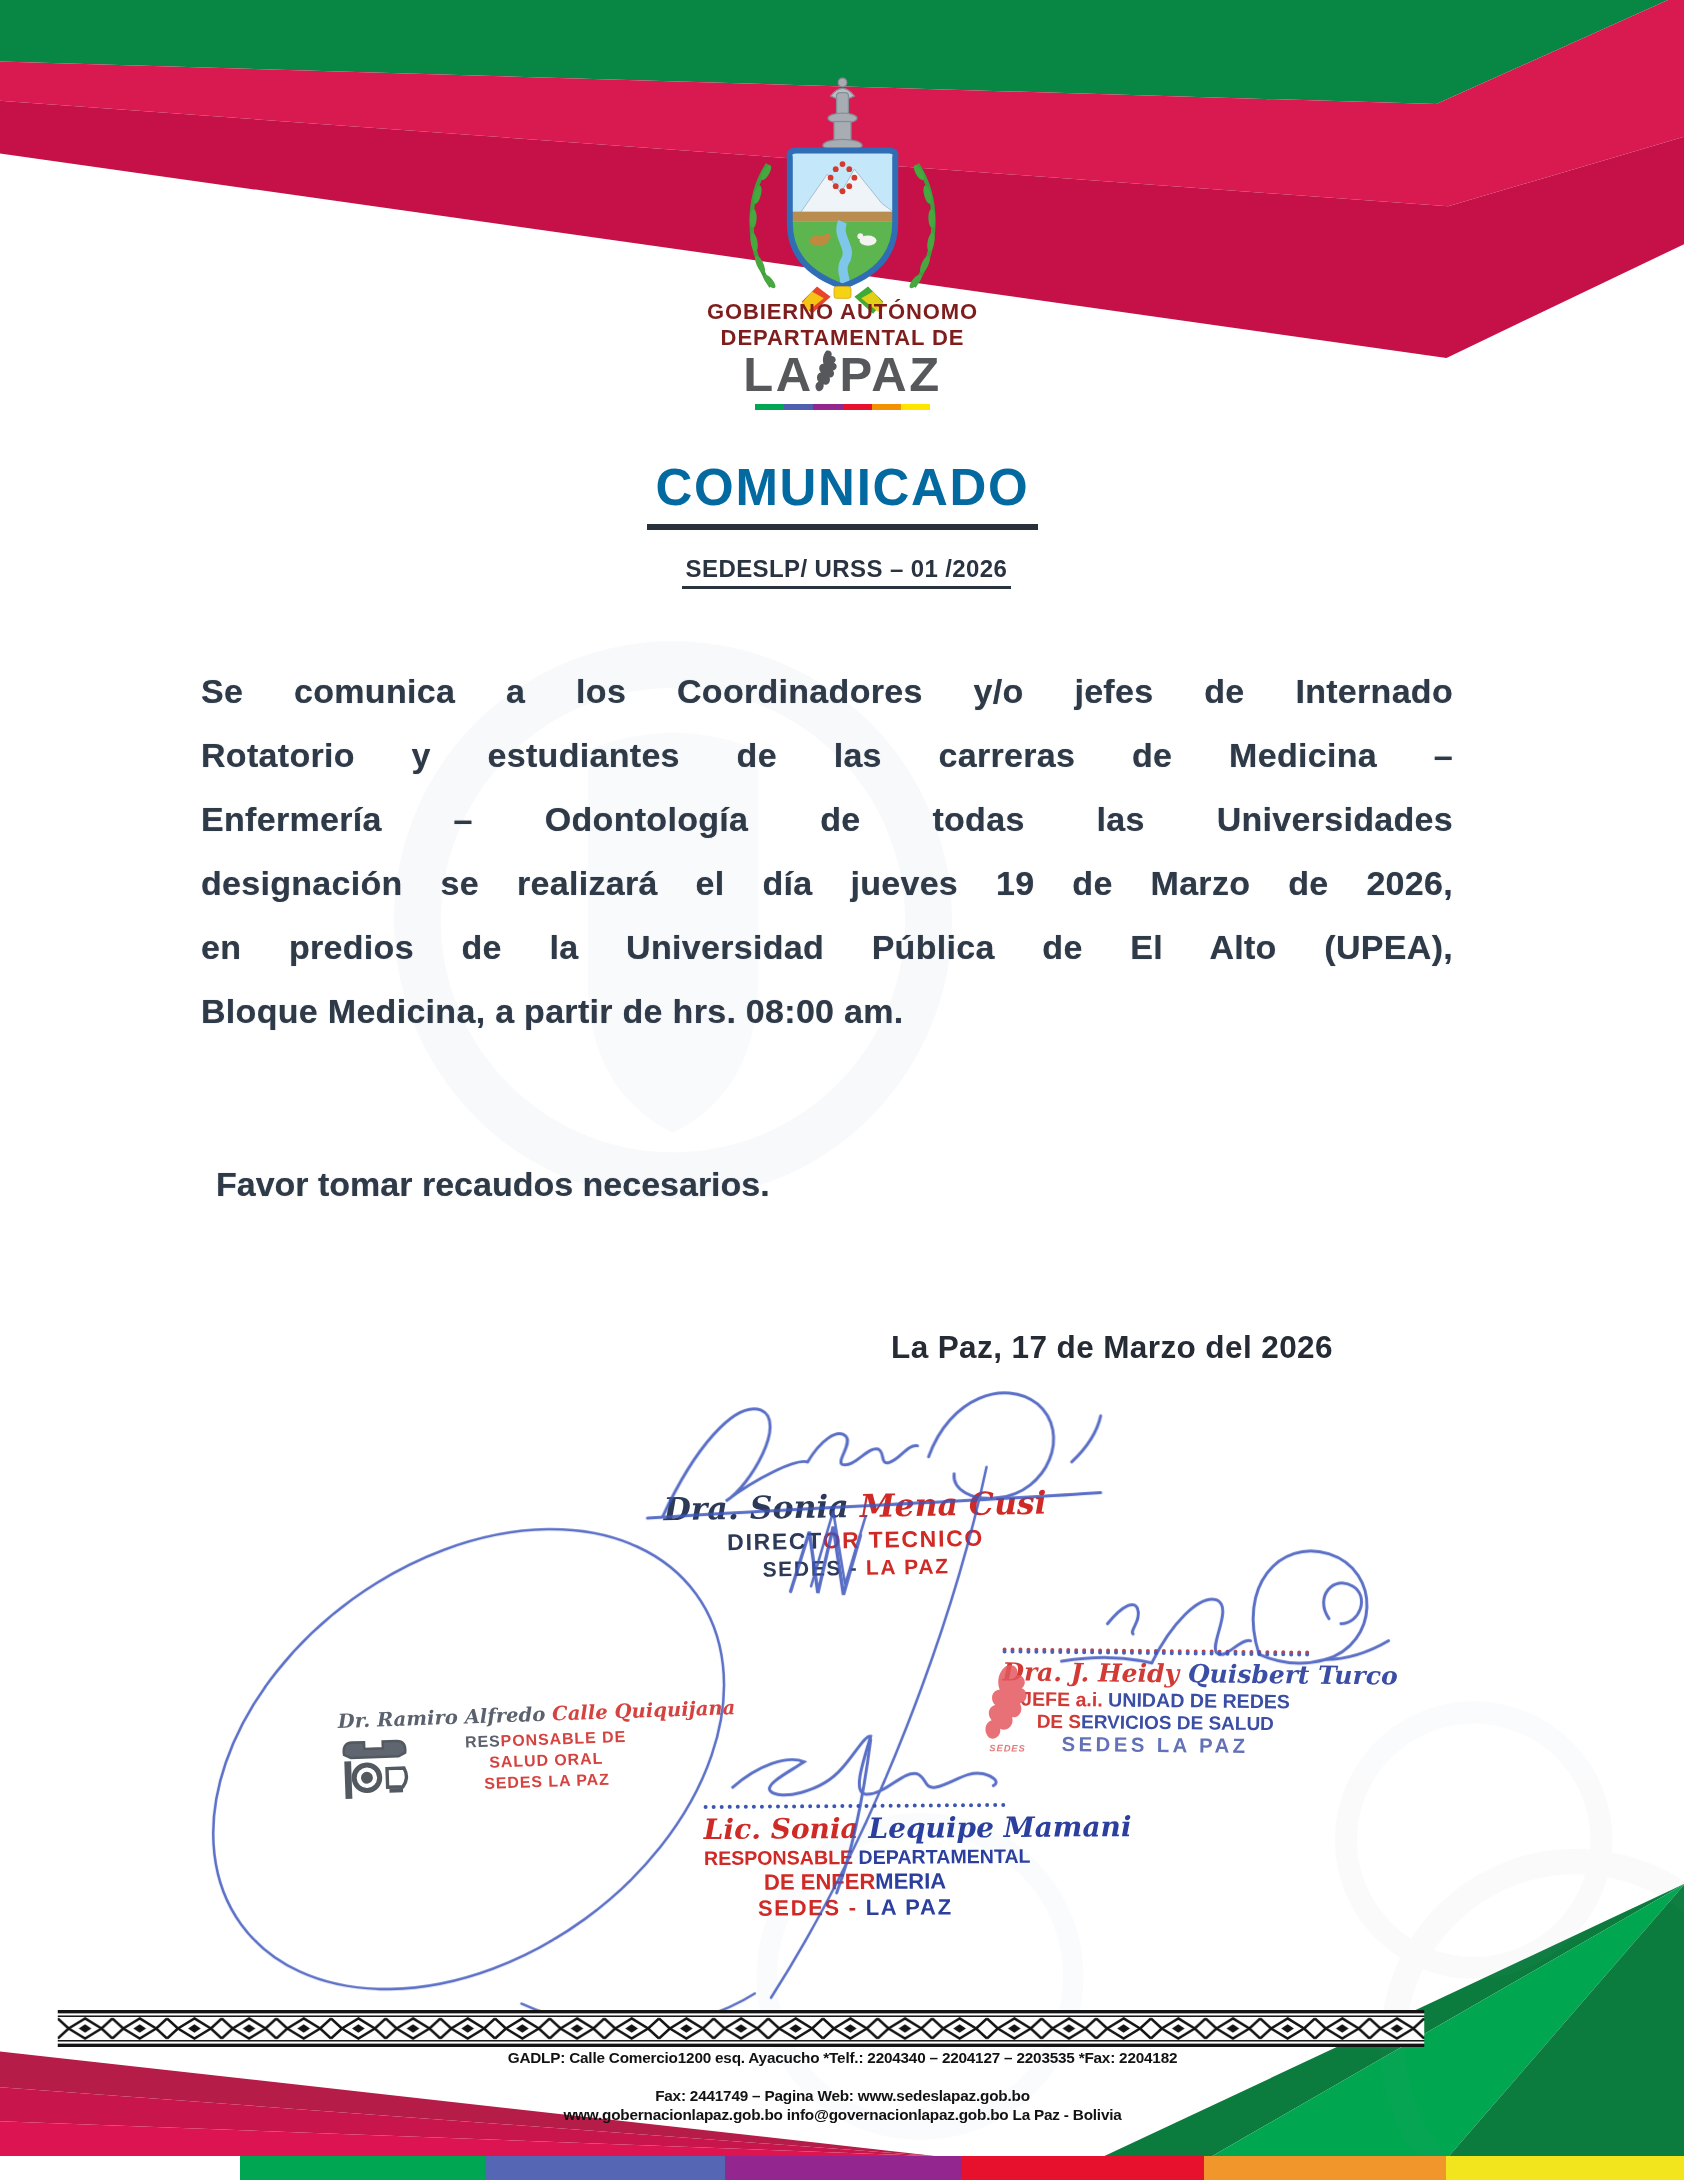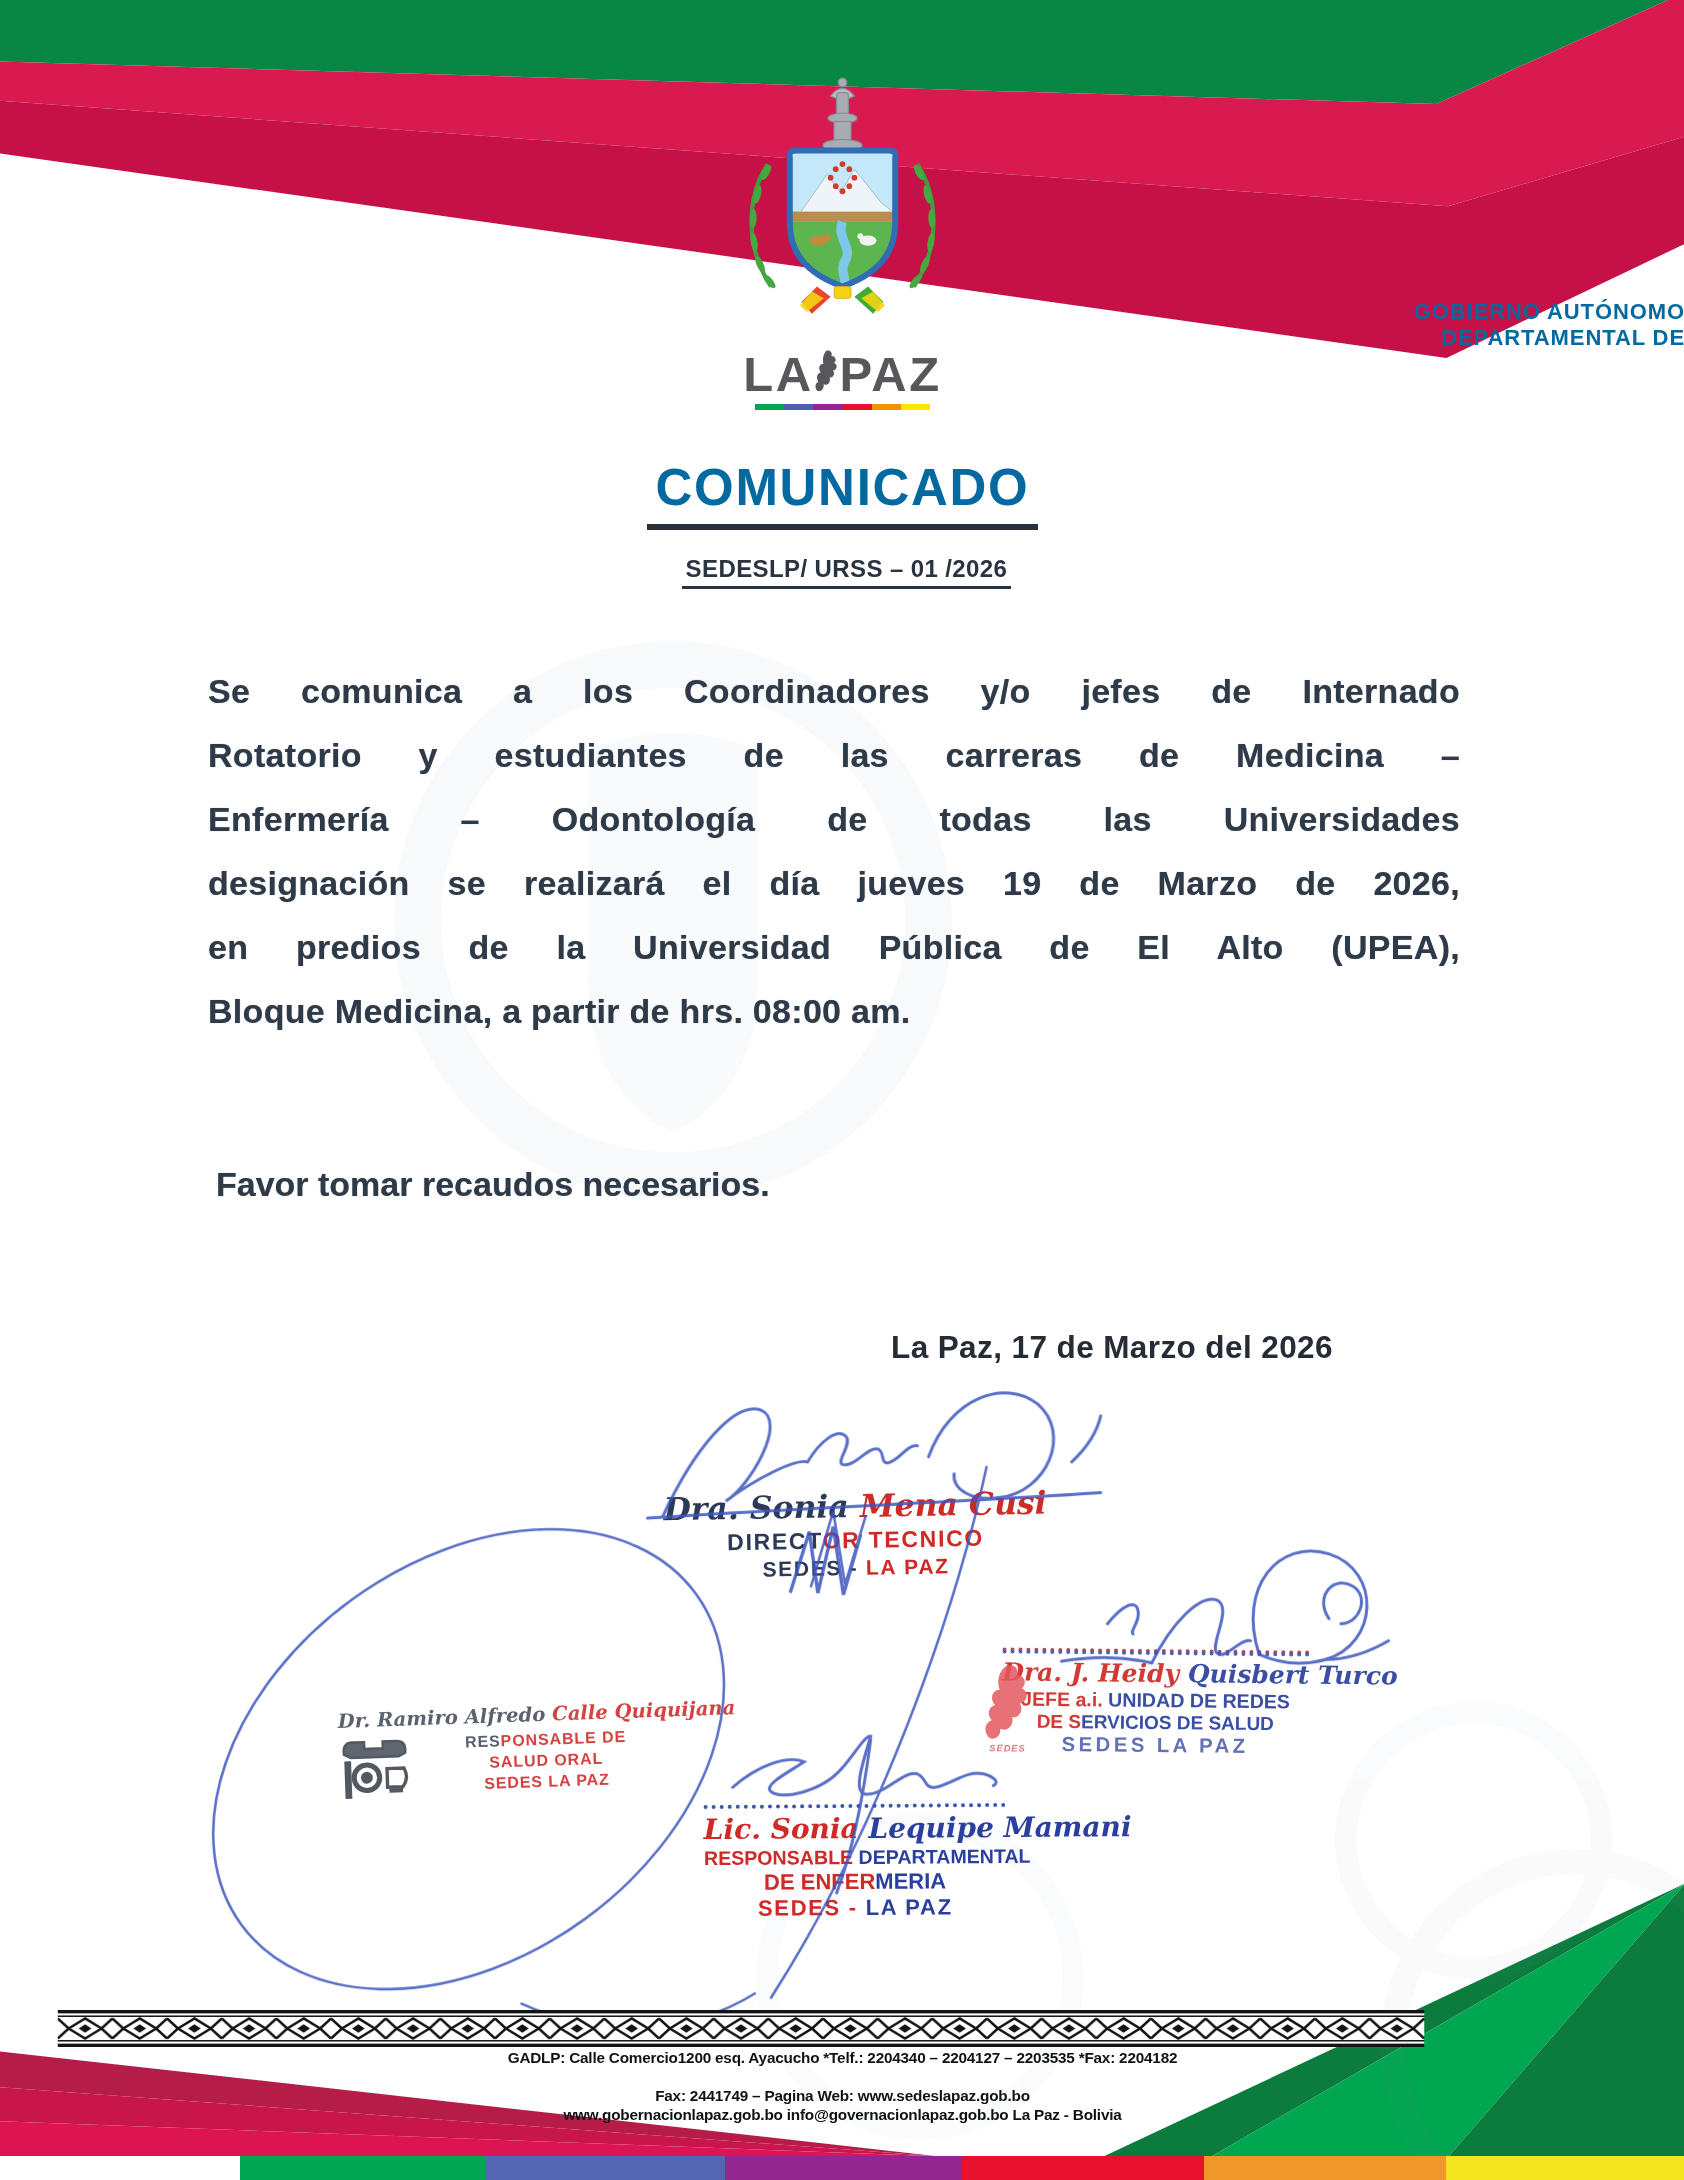--- a/index.html
+++ b/index.html
@@ -2,37 +2,37 @@
 <html style="font-size:13.6px"><head>
 <meta charset="utf-8">
 <style>
   html,body{margin:0;padding:0;background:#e8e8e8;}
   .page{position:relative;width:1685px;height:2181px;background:#ffffff;overflow:hidden;
         font-family:"Liberation Sans",sans-serif;}
   .abs{position:absolute;}
   svg{display:block;}
 
   
-  .brand-org{left:0;right:0;text-align:right;color:#0369a1;font-weight:bold;letter-spacing:0.9px;}
+  .brand-org{left:0;right:0;text-align:center;color:#7f1d1d;font-weight:bold;letter-spacing:0.9px;}
   .brand-org1{top:299px;font-size:22px;}
   .brand-org2{top:325px;font-size:22px;}
   .wordmark{top:346px;left:0;right:0;text-align:center;font-size:49px;font-weight:900;
             color:#57585b;letter-spacing:2.6px;}
   .wordmark .mapglyph{display:inline-block;vertical-align:-6.8px;margin:0 0.9px;}
   .stripe{top:404px;left:755px;width:175px;height:6px;display:flex;}
   .stripe span{flex:1;}
 
   
   .title-wrap{top:458px;left:0;right:0;text-align:center;}
   .title{display:inline-block;font-size:51px;font-weight:900;letter-spacing:1.7px;color:#0369a1;
          border-bottom:6.8px solid #28303b;padding:0 8.5px 6.8px;}
   .ref-wrap{top:555px;left:0;right:4px;text-align:center;padding-left:12px;}
   .ref{display:inline-block;font-size:24px;font-weight:800;color:#2a3340;
        border-bottom:3.4px solid #2a3340;padding:0 3.4px 2.6px;letter-spacing:0.4px;}
-  .bodytext{top:659px;left:208px;width:1252px;color:#2f3a48;}
+  .bodytext{top:659px;left:201px;width:1252px;color:#2f3a48;}
   .bodytext .bl{height:64px;line-height:64px;font-size:34px;font-weight:700;
         text-align:justify;text-align-last:justify;letter-spacing:0.3px;
         text-shadow:0 0 0.9px rgba(42,52,66,.55);}
   .bodytext .bl.last{text-align-last:left;}
   .closing{top:1165px;left:216px;font-size:34px;font-weight:700;color:#2f3a48;
            text-shadow:0 0 0.9px rgba(42,52,66,.55);}
   .dateline{top:1329px;left:891px;font-size:31.5px;font-weight:700;color:#262c35;letter-spacing:0.4px;}
 
   
   .stamp{text-align:center;}

